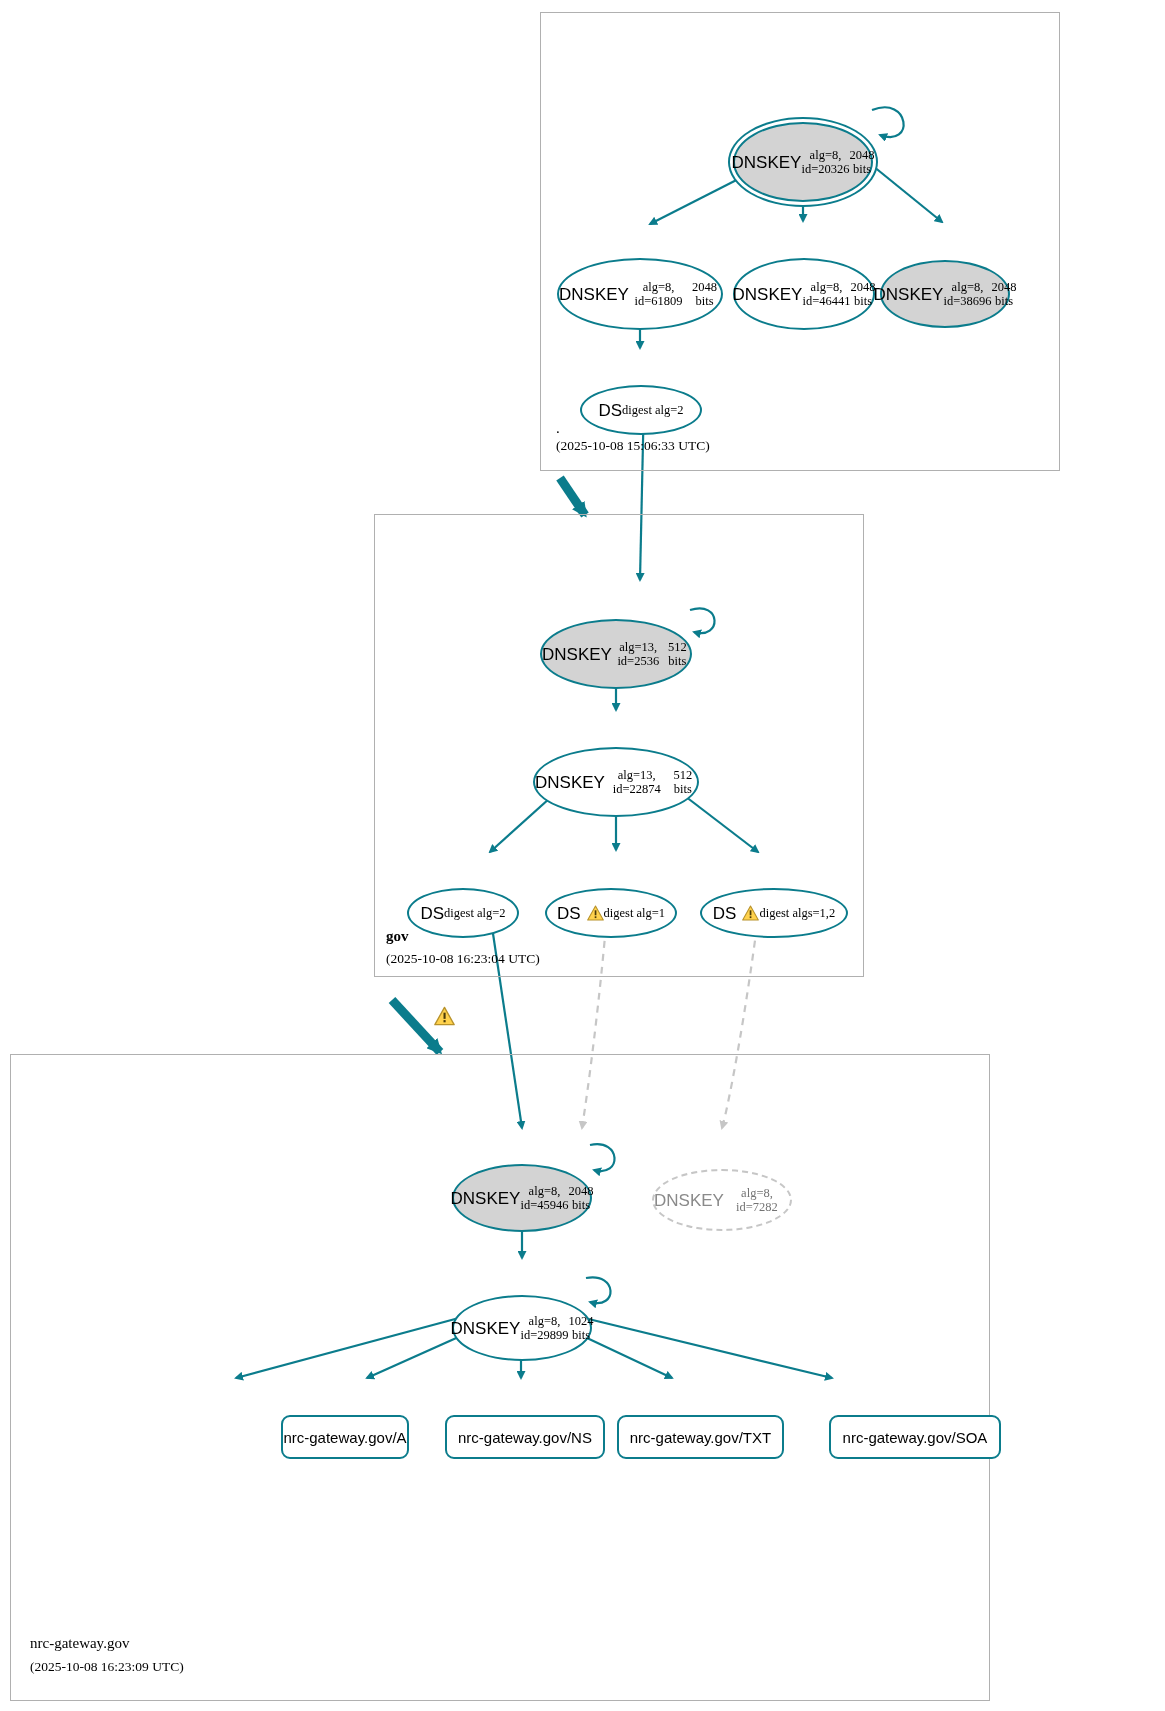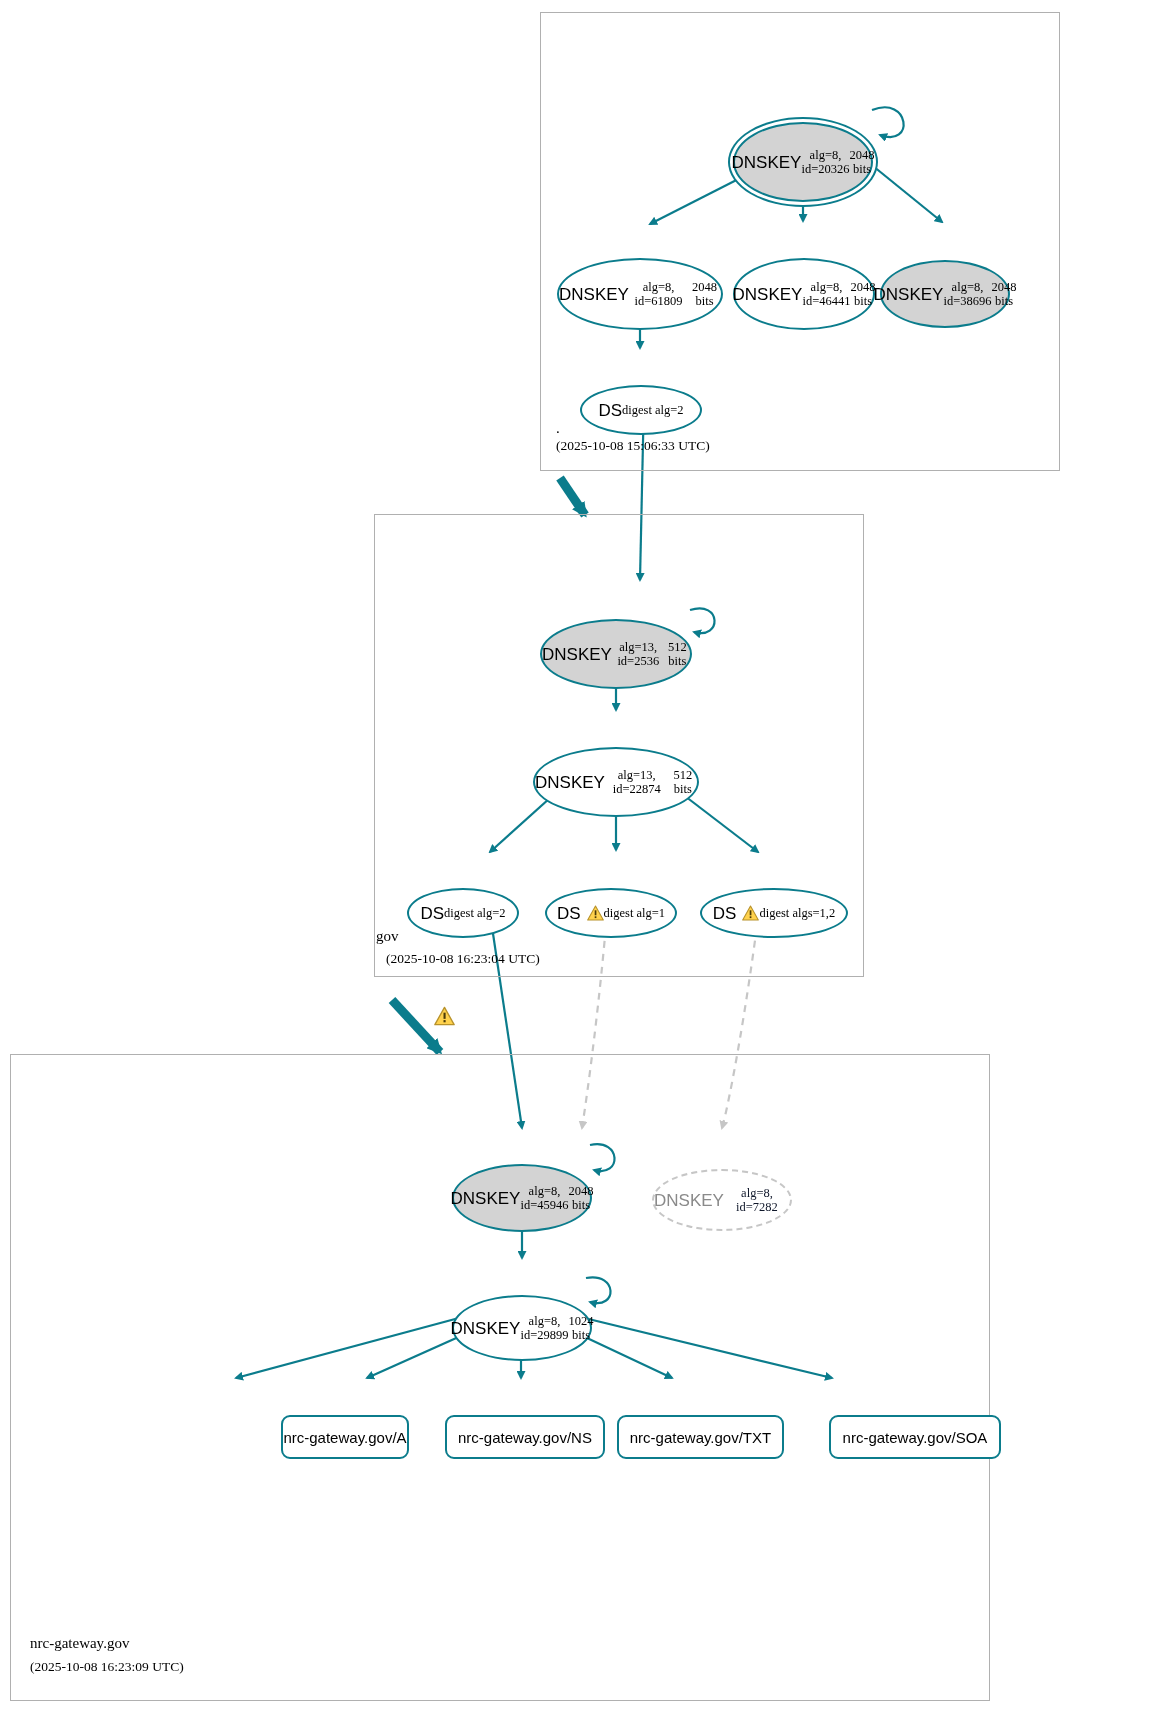--- a/index.html
+++ b/index.html
@@ -17,21 +17,21 @@
 
   .ellipse{border-radius:50%;border:2px solid #0b7c8c;background:#ffffff;}
   .ellipse.shaded{background:#d3d3d3;}
   .ellipse.dashed{border:2px dashed #c6c6c6;background:#ffffff;}
   .ellipse.doubled{box-shadow:0 0 0 3px #ffffff, 0 0 0 5px #0b7c8c;}
 
   .rrset{border-radius:9px;border:2px solid #0b7c8c;background:#ffffff;}
 
   .n-title{font-family:"Liberation Sans", sans-serif;font-size:17px;line-height:19px;color:#000;}
   .n-sub{font-family:"Liberation Serif", serif;font-size:12.5px;line-height:14px;color:#000;}
-  .n-sub.dim{color:#0f172a;}
+  .n-sub.dim{color:#737373;}
   .n-title.dim{color:#8a8a8a;}
   .rr-label{font-family:"Liberation Sans", sans-serif;font-size:15px;color:#000;white-space:nowrap;}
 
   .titlerow{display:flex;align-items:center;justify-content:center;gap:6px;}
   .warn{display:inline-block;width:17px;height:16px;position:relative;}
   .warn svg{display:block;}
   .edge-warn{position:absolute;width:21px;height:20px;}
 </style>
 </head>
 <body>
@@ -127,21 +127,21 @@
     <div class="n-sub">alg=8, id=38696</div>
     <div class="n-sub">2048 bits</div>
   </div>
 
   <div class="node ellipse" style="left:580px;top:349px;width:122px;height:50px;">
     <div class="n-title">DS</div>
     <div class="n-sub">digest alg=2</div>
   </div>
 
   <div class="zone-box" style="left:374px;top:514px;width:488px;height:461px;"></div>
-  <div class="zone-label" style="left:376px;top:928px;">gov</div>
+  <div class="zone-label" style="left:386px;top:928px;font-weight:bold;">gov</div>
   <div class="zone-time" style="left:386px;top:951px;">(2025-10-08 16:23:04 UTC)</div>
 
   <div class="node ellipse shaded" style="left:540px;top:583px;width:152px;height:70px;">
     <div class="n-title">DNSKEY</div>
     <div class="n-sub">alg=13, id=2536</div>
     <div class="n-sub">512 bits</div>
   </div>
 
   <div class="node ellipse" style="left:533px;top:711px;width:166px;height:70px;">
     <div class="n-title">DNSKEY</div>

